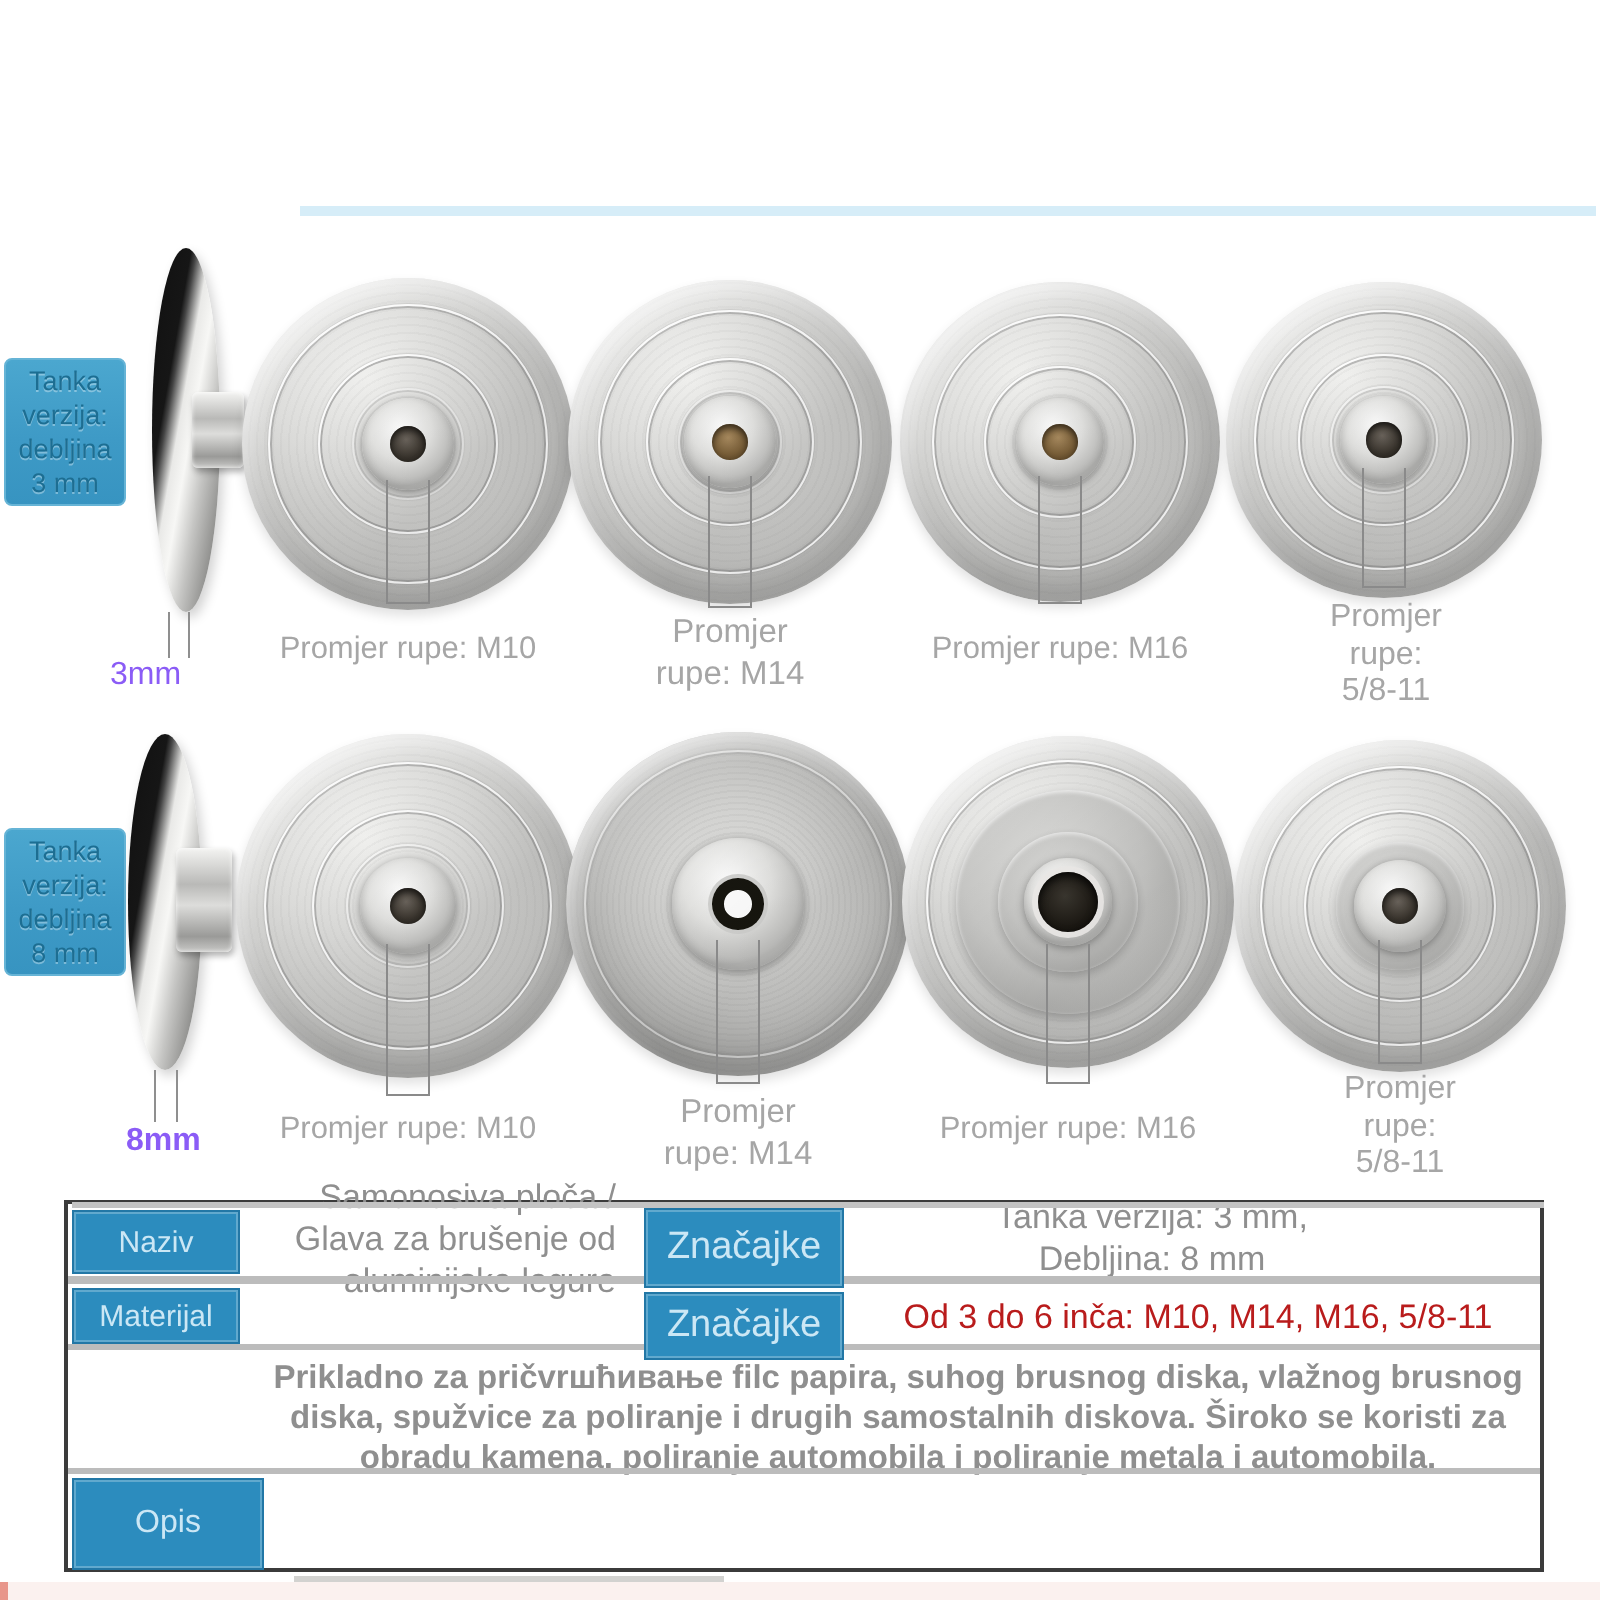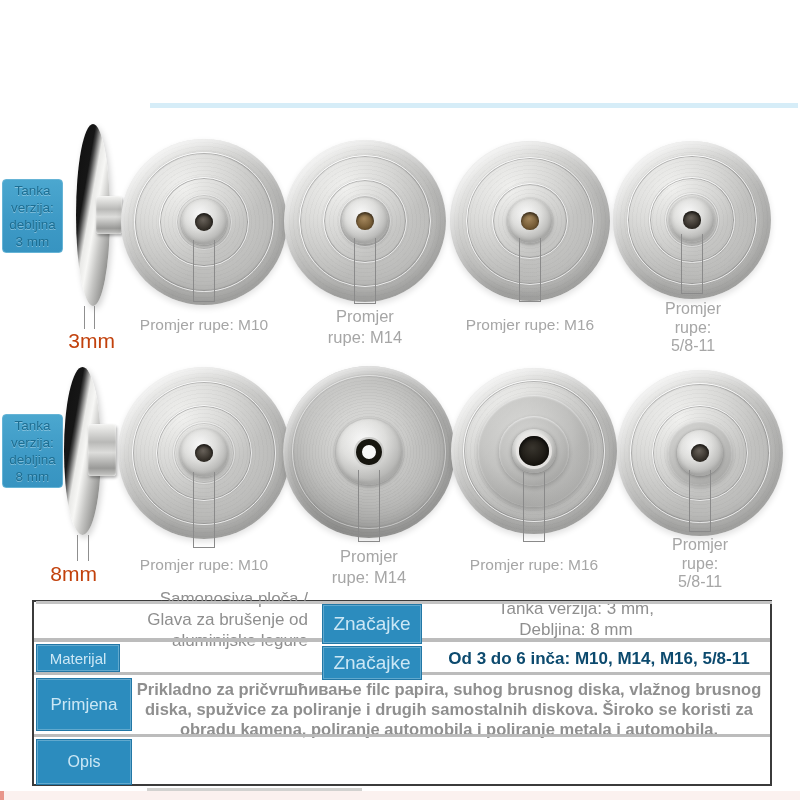--- a/index.html
+++ b/index.html
@@ -24,21 +24,21 @@
 
   
   .sv-disc{border-radius:50%;
      background:linear-gradient(100deg,#101010 0%,#161616 30%,#454545 34%,#e9e9e7 44%,
                 #f7f7f5 54%,#c6c6c4 68%,#8f8f8d 86%,#b7b7b5 100%);
      box-shadow:2px 3px 6px rgba(0,0,0,.18);}
   .sv-nut{border-radius:3px;
      background:linear-gradient(180deg,#f4f4f2 0%,#b9b9b7 35%,#dddddb 55%,#9a9a98 85%,#c9c9c7 100%);
      box-shadow:1px 2px 3px rgba(0,0,0,.3), inset 0 0 2px rgba(255,255,255,.8);}
   .sv-dim{border-left:1px solid #8f8f8f;border-right:1px solid #8f8f8f;}
-  .mm-label{position:absolute;text-align:right;font-size:21px;color:#c2410c;}
+  .mm-label{position:absolute;text-align:left;font-size:16px;color:#8b5cf6;}
 
   
   .disc{position:absolute;border-radius:50%;
      background:
        repeating-radial-gradient(circle at 50% 50%, rgba(255,255,255,0) 0 3px, rgba(110,110,110,.05) 3px 4px),
        radial-gradient(circle at 38% 30%, #f0f0ee 0%, #dadad8 32%, #c4c4c2 58%, #a9a9a7 85%, #b9b9b7 100%);
      box-shadow:inset -4px -8px 14px rgba(0,0,0,.16), inset 3px 5px 10px rgba(255,255,255,.75),
                 0 3px 6px rgba(0,0,0,.12);}
   .disc::after{content:'';position:absolute;inset:0;border-radius:50%;
      background:linear-gradient(135deg, rgba(255,255,255,.30) 0%, rgba(255,255,255,0) 32%,
@@ -150,21 +150,21 @@
   <div class="side-box" style="top:414px;">Tanka
 verzija:
 debljina
 8 mm</div>
 
   <div>
     <i class="sv-disc" style="left:64px;top:367px;width:37px;height:168px;"></i>
     <i class="sv-nut" style="left:88px;top:424px;width:28px;height:52px;"></i>
     <i class="sv-dim" style="left:77px;top:535px;width:12px;height:26px;"></i>
   </div>
-  <div class="mm-label" style="left:37px;top:562px;width:60px;">8mm</div>
+  <div class="mm-label" style="left:63px;top:562px;width:60px;font-weight:bold;">8mm</div>
 
   <div class="disc" style="left:118px;top:367px;width:172px;height:172px;">
     <i class="ring" style="inset:8%"></i>
       <i class="ring" style="inset:22%"></i>
       <i class="ring faint" style="inset:32%"></i>
     <i class="hub"></i>
       <i class="hole hole-dark"></i>
   </div>
   <div class="disc cone" style="left:283px;top:366px;width:172px;height:172px;">
     <i class="ring faint" style="inset:5%"></i>
@@ -198,32 +198,32 @@
   <div class="caption" style="left:663px;top:536px;width:74px;font-size:16px;line-height:18.5px;">Promjer
 rupe:
 5/8-11</div>
 
   <div class="spec-table">
     <div class="tstrike-top"></div>
     <div class="tdivider" style="top:36px;"></div>
     <div class="tdivider" style="top:70px;height:3px;"></div>
     <div class="tdivider" style="top:132px;height:3px;"></div>
 
+    <div class="tcell" style="left:2px;top:3px;width:84px;height:32px;font-size:15px;">Naziv</div>
     <div class="tcell" style="left:2px;top:42px;width:84px;height:28px;font-size:15px;">Materijal</div>
-    <div class="tcell" style="left:2px;top:76px;width:96px;height:53px;font-size:17px;">Primjena</div>
     <div class="tcell" style="left:2px;top:137px;width:96px;height:46px;font-size:16px;">Opis</div>
     <div class="tcell" style="left:288px;top:2px;width:100px;height:40px;font-size:19px;">Značajke</div>
     <div class="tcell" style="left:288px;top:44px;width:100px;height:34px;font-size:19px;">Značajke</div>
 
     <div class="tval" style="left:92px;top:-14px;width:182px;font-size:17px;line-height:21px;text-align:right;">Samonosiva ploča /
 Glava za brušenje od
 aluminijske legure</div>
     <div class="tval" style="left:442px;top:-4px;width:200px;font-size:17px;line-height:21px;">Tanka verzija: 3 mm,
 Debljina: 8 mm</div>
-    <div class="tval" style="left:392px;top:47px;width:346px;font-size:17px;font-weight:bold;color:#0c4a6e;">Od 3 do 6 inča: M10, M14, M16, 5/8-11</div>
+    <div class="tval" style="left:392px;top:47px;width:346px;font-size:17px;font-weight:normal;color:#b91c1c;">Od 3 do 6 inča: M10, M14, M16, 5/8-11</div>
     <div class="tval" style="left:100px;top:77px;width:630px;font-size:16.5px;line-height:20px;font-weight:bold;">Prikladno za pričvrшћивање filc papira, suhog brusnog diska, vlažnog brusnog
 diska, spužvice za poliranje i drugih samostalnih diskova. Široko se koristi za
 obradu kamena, poliranje automobila i poliranje metala i automobila.</div>
 
     <div class="tshadow"></div>
   </div>
 
   <div class="bottom-strip"></div>
   <div class="bottom-sliver"></div>
 

